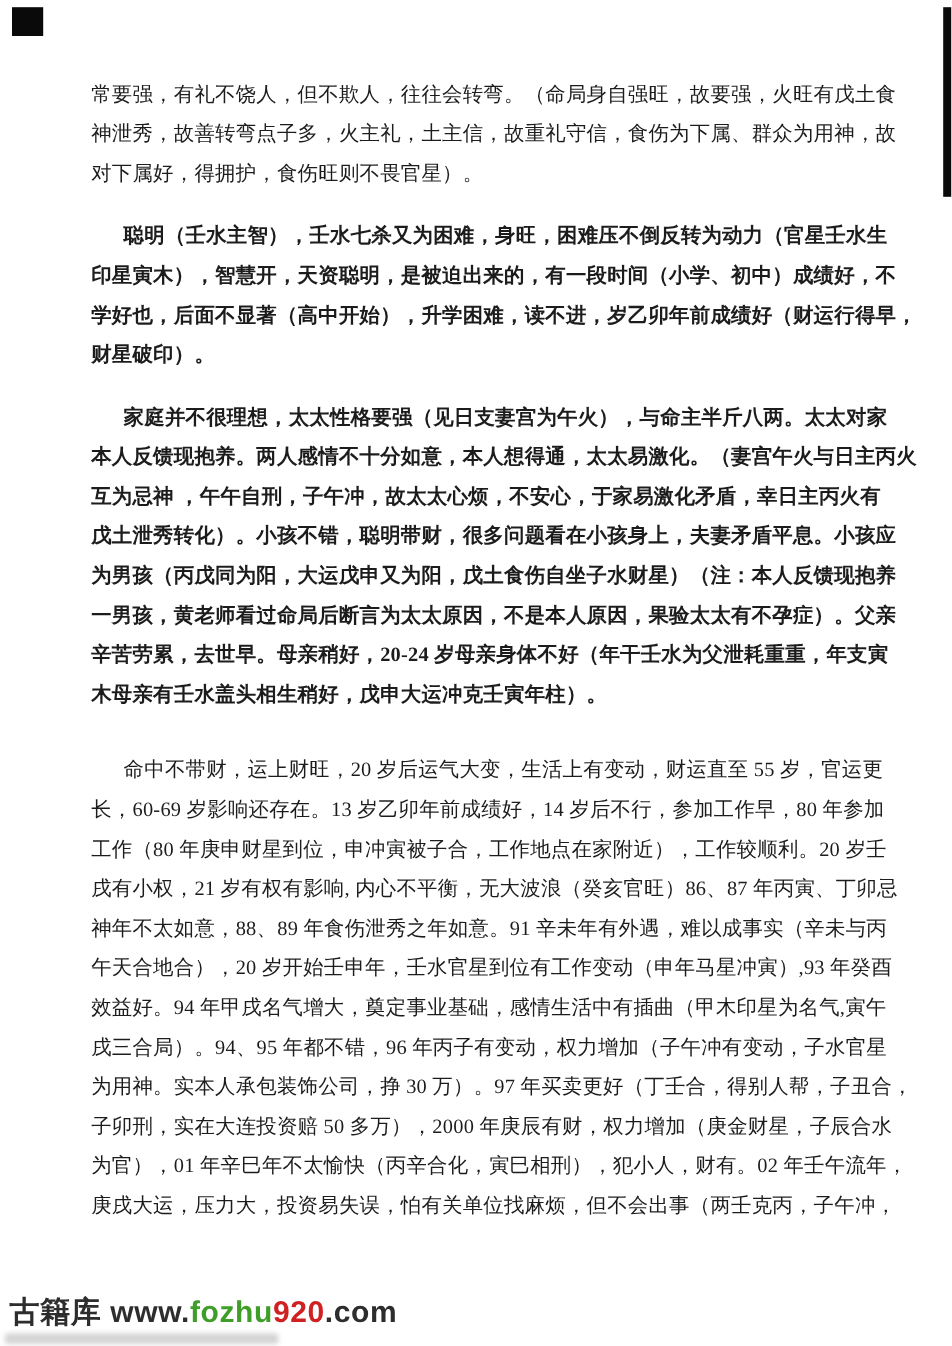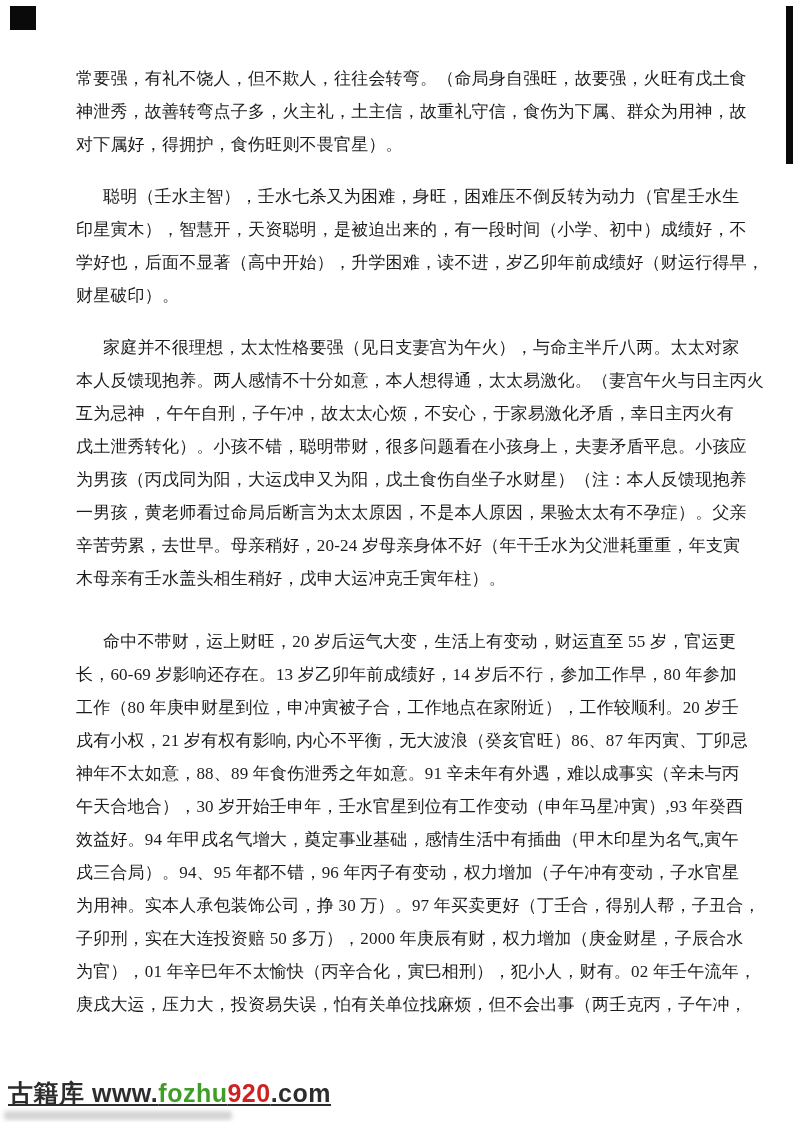--- a/index.html
+++ b/index.html
@@ -15,35 +15,34 @@
     position: absolute;
     left: 76px;
     top: 62px;
     width: 640px;
     color: #1c1c1c;
     font-size: 17px;
     line-height: 33px;
     letter-spacing: 0.2px;
   }
   .para { margin: 0; }
-  .para.gap-sm { margin-top: 19px; }
+  .para.gap-sm { margin-top: 19px; font-weight: bold; }
   .para.gap-lg { margin-top: 30px; }
   .line { white-space: nowrap; }
   .line.indent { padding-left: 27px; }
   .watermark {
     position: absolute;
     left: 8px;
     top: 1077px;
     font-family: "Liberation Sans", "DejaVu Sans", sans-serif;
     font-weight: bold;
     font-size: 25px;
     letter-spacing: 0.5px;
     color: #2d2d2d;
     white-space: nowrap;
-    text-decoration: underline;
   }
   .watermark .green { color: #3f9e28; }
   .watermark .red { color: #cf2121; }
   .ghost-line {
     position: absolute;
     left: 4px;
     top: 1111px;
     width: 228px;
     height: 9px;
     background: #a0a0a0;
@@ -88,21 +87,21 @@
       <div class="line">辛苦劳累，去世早。母亲稍好，20-24 岁母亲身体不好（年干壬水为父泄耗重重，年支寅</div>
       <div class="line">木母亲有壬水盖头相生稍好，戊申大运冲克壬寅年柱）。</div>
     </div>
 
     <div class="para gap-lg">
       <div class="line indent">命中不带财，运上财旺，20 岁后运气大变，生活上有变动，财运直至 55 岁，官运更</div>
       <div class="line">长，60-69 岁影响还存在。13 岁乙卯年前成绩好，14 岁后不行，参加工作早，80 年参加</div>
       <div class="line">工作（80 年庚申财星到位，申冲寅被子合，工作地点在家附近），工作较顺利。20 岁壬</div>
       <div class="line">戌有小权，21 岁有权有影响, 内心不平衡，无大波浪（癸亥官旺）86、87 年丙寅、丁卯忌</div>
       <div class="line">神年不太如意，88、89 年食伤泄秀之年如意。91 辛未年有外遇，难以成事实（辛未与丙</div>
-      <div class="line">午天合地合），30 岁开始壬申年，壬水官星到位有工作变动（申年马星冲寅）,93 年癸酉</div>
+      <div class="line">午天合地合），20 岁开始壬申年，壬水官星到位有工作变动（申年马星冲寅）,93 年癸酉</div>
       <div class="line">效益好。94 年甲戌名气增大，奠定事业基础，感情生活中有插曲（甲木印星为名气,寅午</div>
       <div class="line">戌三合局）。94、95 年都不错，96 年丙子有变动，权力增加（子午冲有变动，子水官星</div>
       <div class="line">为用神。实本人承包装饰公司，挣 30 万）。97 年买卖更好（丁壬合，得别人帮，子丑合，</div>
       <div class="line">子卯刑，实在大连投资赔 50 多万），2000 年庚辰有财，权力增加（庚金财星，子辰合水</div>
       <div class="line">为官），01 年辛巳年不太愉快（丙辛合化，寅巳相刑），犯小人，财有。02 年壬午流年，</div>
       <div class="line">庚戌大运，压力大，投资易失误，怕有关单位找麻烦，但不会出事（两壬克丙，子午冲，</div>
     </div>
 
   </div>
 

